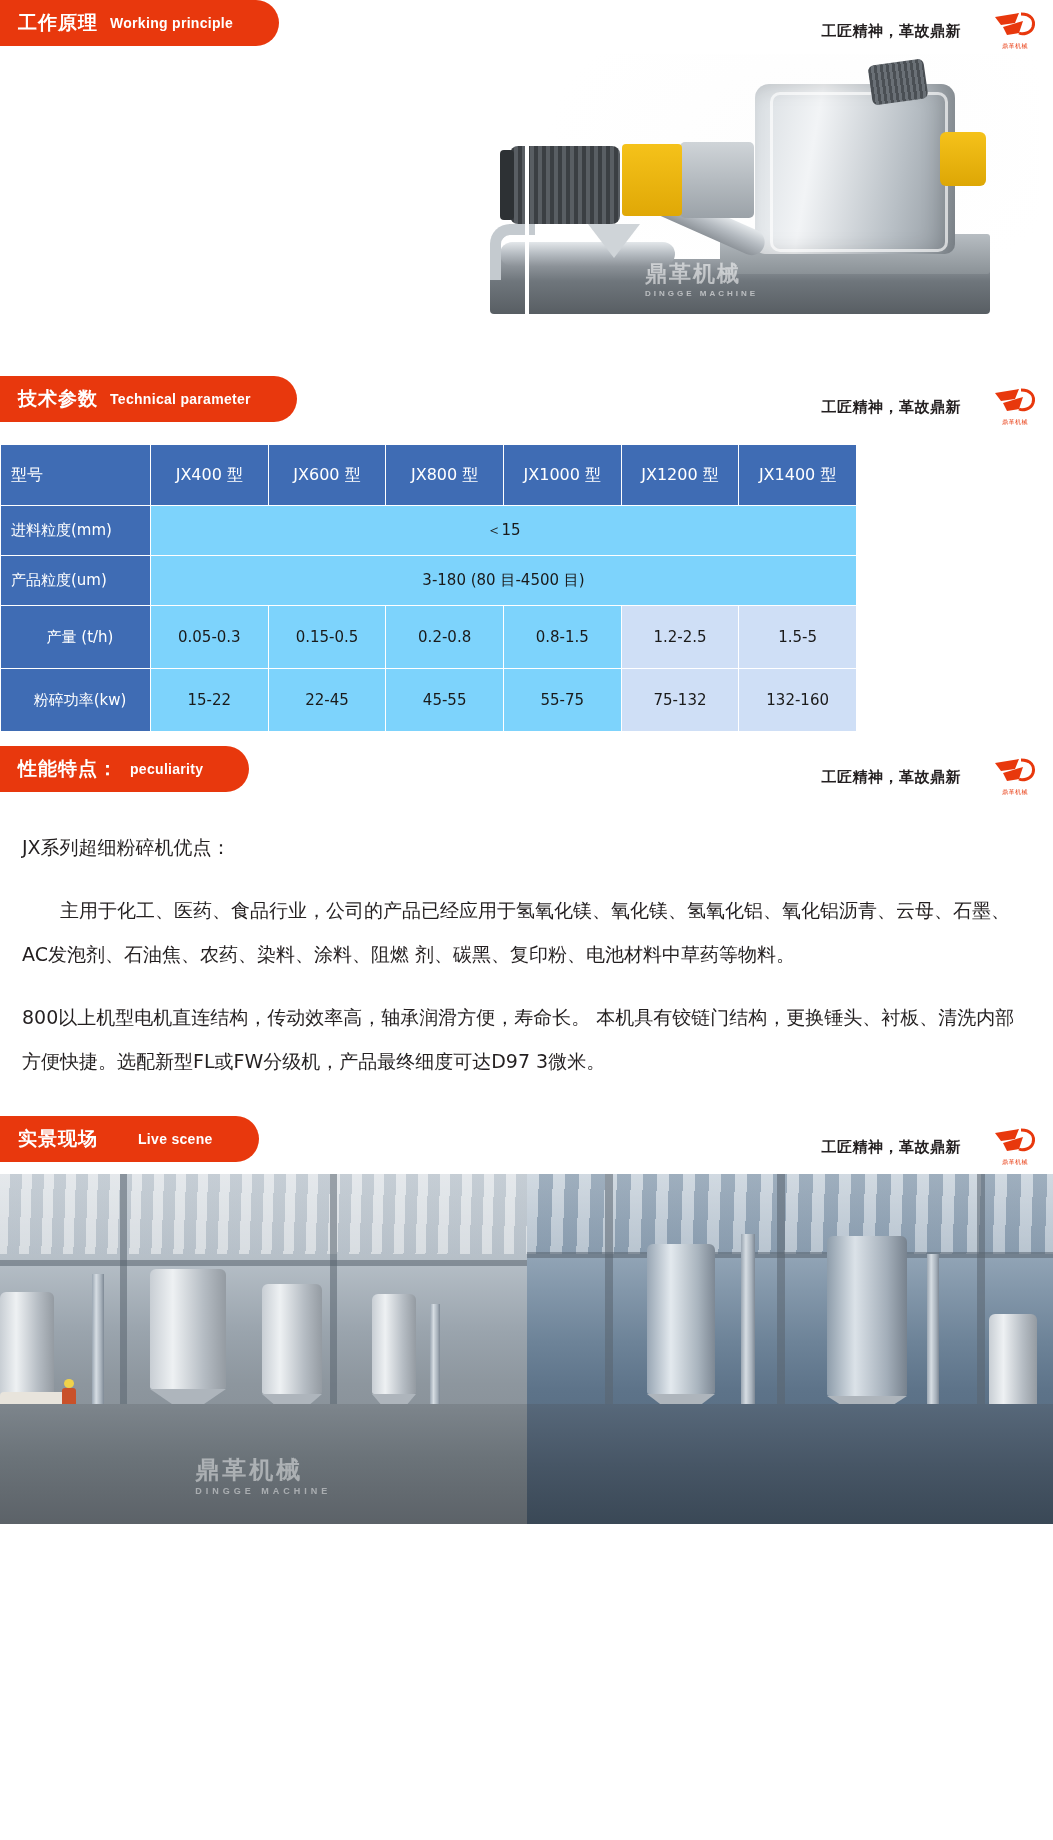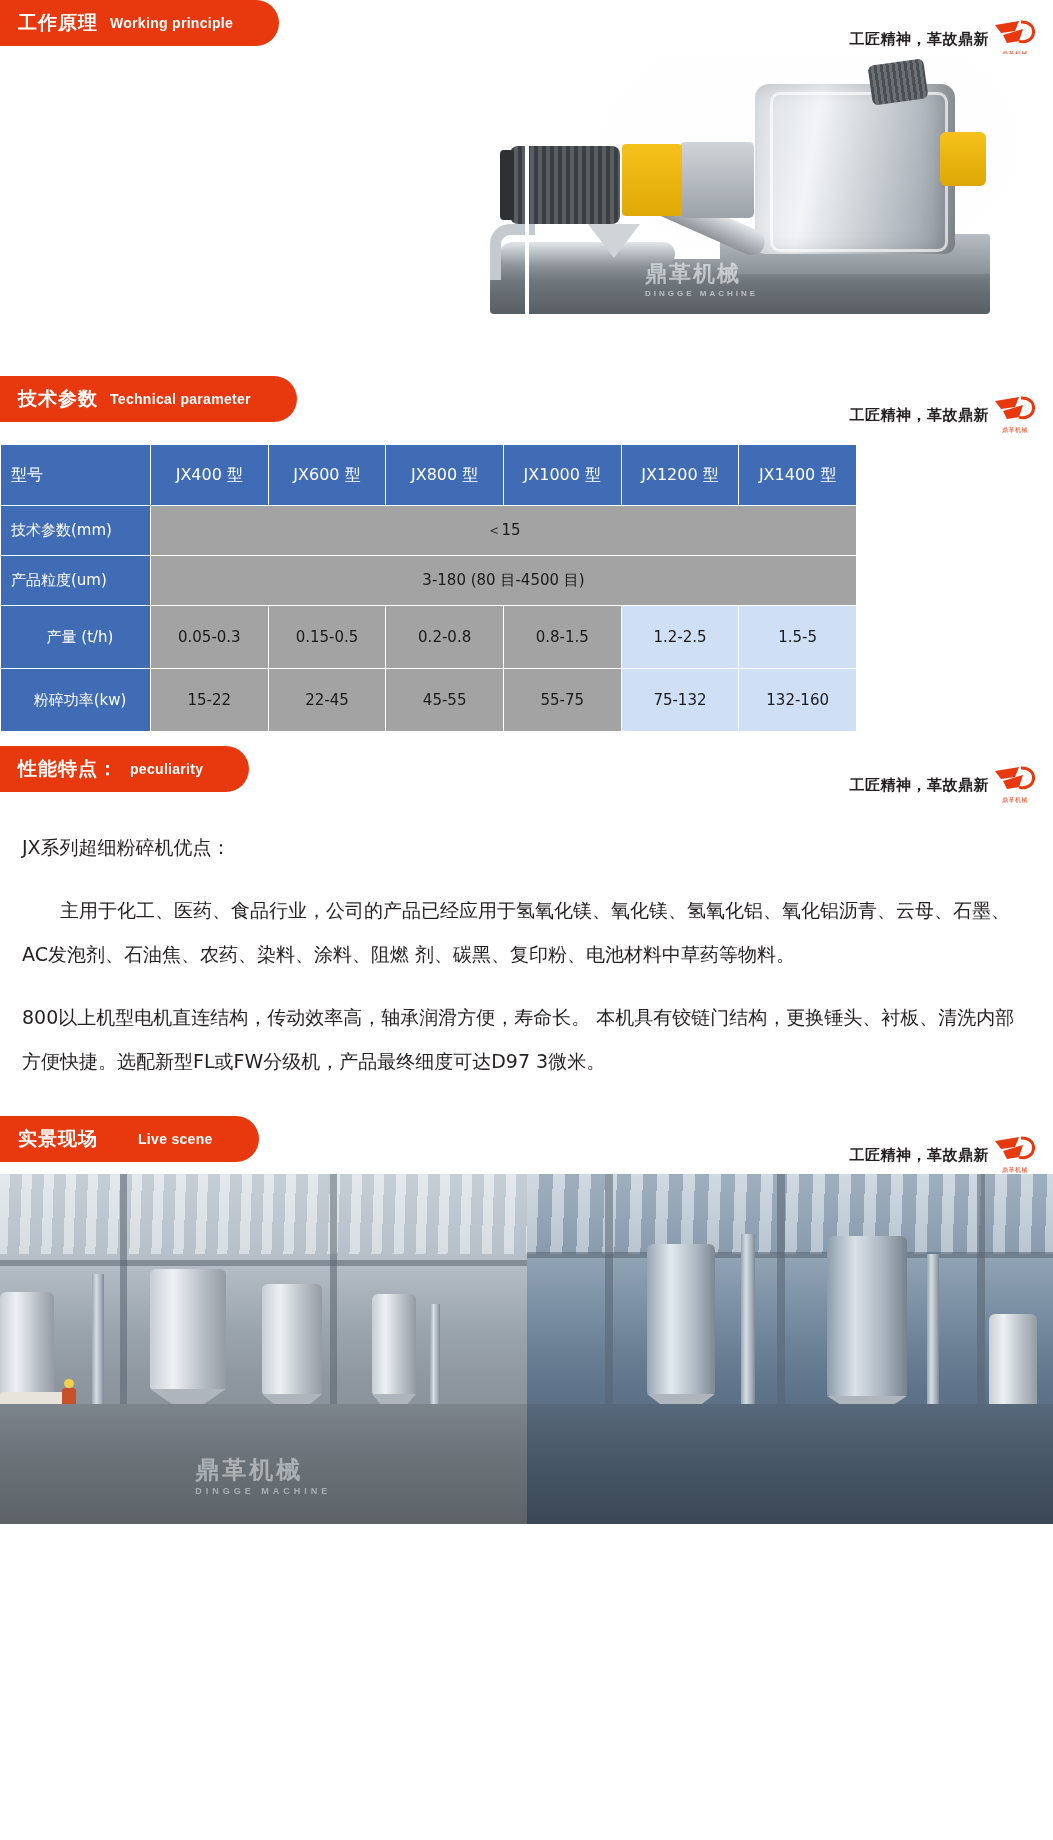--- a/index.html
+++ b/index.html
@@ -44,25 +44,25 @@
   }
   .banner .en {
     font-size: 14px;
     font-weight: bold;
     margin-left: 12px;
     letter-spacing: 0.3px;
   }
   .slogan-wrap {
     position: absolute;
     right: 12px;
-    top: 16px;
+    top: 8px;
     height: 46px;
     display: flex;
     align-items: center;
-    gap: 0;
+    gap: 28px;
   }
   .slogan-text {
     font-size: 15px;
     font-weight: bold;
     color: #231f20;
     letter-spacing: 0.5px;
   }
   .logo {
     width: 52px;
     height: 40px;
@@ -291,21 +291,21 @@
   table.spec tbody td.first {
     text-align: left;
     padding-left: 10px;
   }
   table.spec tbody td.first {
     background: #3f6cb4;
     color: #ffffff;
     font-size: 15px;
   }
   table.spec tbody td.val {
-    background: #a3a3a3;
+    background: #7dd3fc;
   }
   table.spec tbody td.val.alt {
     background: #cfdff6;
   }
   table.spec tbody tr.tall td { height: 60px; text-align: center; }
 
   
   #peculiarity-body {
     padding: 14px 22px 6px 22px;
     font-family: "DejaVu Sans", sans-serif;
@@ -494,21 +494,21 @@
         <th>JX400 型</th>
         <th>JX600 型</th>
         <th>JX800 型</th>
         <th>JX1000 型</th>
         <th>JX1200 型</th>
         <th>JX1400 型</th>
       </tr>
     </thead>
     <tbody>
       <tr>
-        <td class="first">技术参数(mm)</td>
+        <td class="first">进料粒度(mm)</td>
         <td class="val" colspan="6">＜15</td>
       </tr>
       <tr>
         <td class="first">产品粒度(um)</td>
         <td class="val" colspan="6">3-180 (80 目-4500 目)</td>
       </tr>
       <tr class="tall">
         <td class="first">产量 (t/h)</td>
         <td class="val">0.05-0.3</td>
         <td class="val">0.15-0.5</td>

